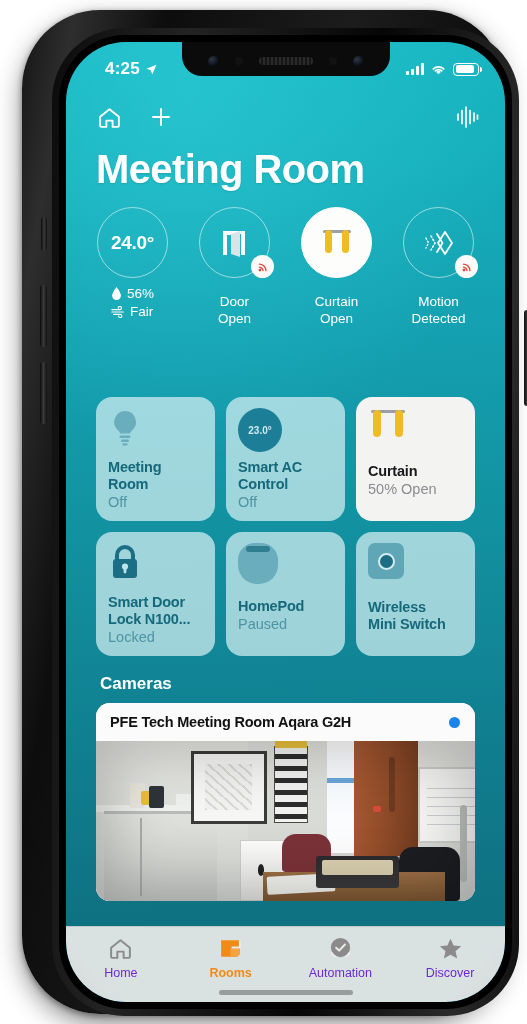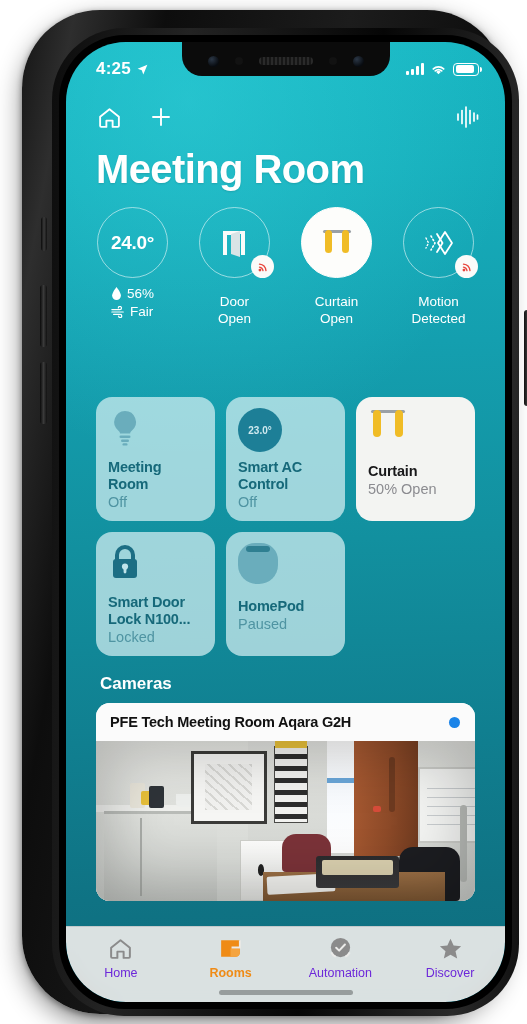--- a/index.html
+++ b/index.html
@@ -65,21 +65,21 @@
     padding-top:6px;
   }
   .notch .cam{ width:11px;height:11px;border-radius:50%;
       background:radial-gradient(circle at 35% 30%,#2b3746,#080b10 70%); }
   .notch .dot{ width:8px;height:8px;border-radius:50%;background:#121212;}
   .notch .speaker{ width:54px;height:8px;border-radius:5px;
       background:repeating-linear-gradient(90deg,#2a2a2a 0 2px,#161616 2px 4px);}
 
   
   .statusbar{
-    position:absolute; top:0; left:0; right:0; height:44px; z-index:30;
+    position:absolute; top:0; left:9px; right:0; height:44px; z-index:30;
     display:flex; align-items:center; justify-content:space-between;
     padding:10px 26px 0 30px; color:#fff;
   }
   .sb-left{ display:flex; align-items:center; gap:5px;
      font-size:17px; font-weight:bold; letter-spacing:.2px;}
   .sb-right{ display:flex; align-items:center; gap:6px; }
   .bars{ display:flex; align-items:flex-end; gap:2px; height:12px;}
   .bars i{ display:block; width:3px; background:#fff; border-radius:1px;}
   .bars i:nth-child(1){height:4px}
   .bars i:nth-child(2){height:6px}
@@ -465,20 +465,31 @@
           <div class="card mid">
             <div class="ic">
               <span class="homepod"></span>
             </div>
             <div class="txt">
               <div class="nm">HomePod</div>
               <div class="st">Paused</div>
             </div>
           </div>
 
+          <div class="card mid">
+            <div class="ic">
+              <span class="minisw">
+                  <i></i>
+                </span>
+            </div>
+            <div class="txt">
+              <div class="nm">Wireless</div>
+              <div class="nm">Mini Switch</div>
+            </div>
+          </div>
         </div>
 
         <div class="cam-sec">
           <div class="section-h">Cameras</div>
 
           <div class="cam-card">
             <div class="cam-head">
               <span class="cam-title">PFE Tech Meeting Room Aqara G2H</span>
               <span class="cam-dot"></span>
             </div>

